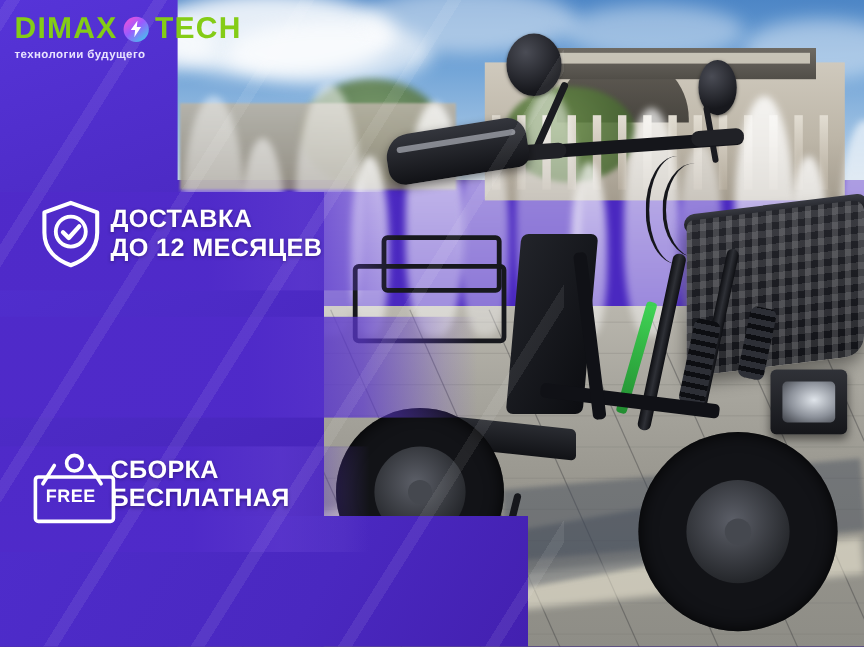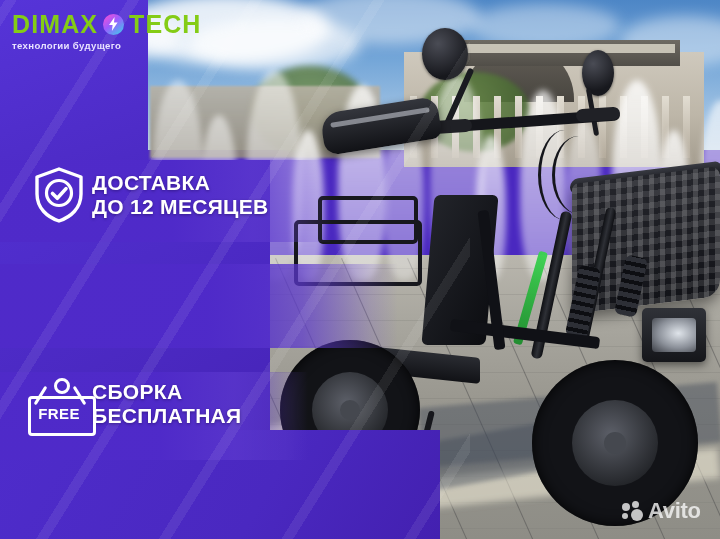--- a/index.html
+++ b/index.html
@@ -474,23 +474,14 @@
         <div class="free-box"></div>
         <div class="free-word">FREE</div>
       </div>
     </div>
     <div>
       <div class="f-text">СБОРКА</div>
       <div class="f-text">БЕСПЛАТНАЯ</div>
     </div>
   </div>
 
-  <div class="avito">
-    <div class="avito-dots">
-      <span class="ad ad1"></span>
-        <span class="ad ad2"></span>
-      <span class="ad ad3"></span>
-        <span class="ad ad4"></span>
-    </div>
-    <span class="avito-word">Avito</span>
-  </div>
 
 </div>
 
 </body></html>

